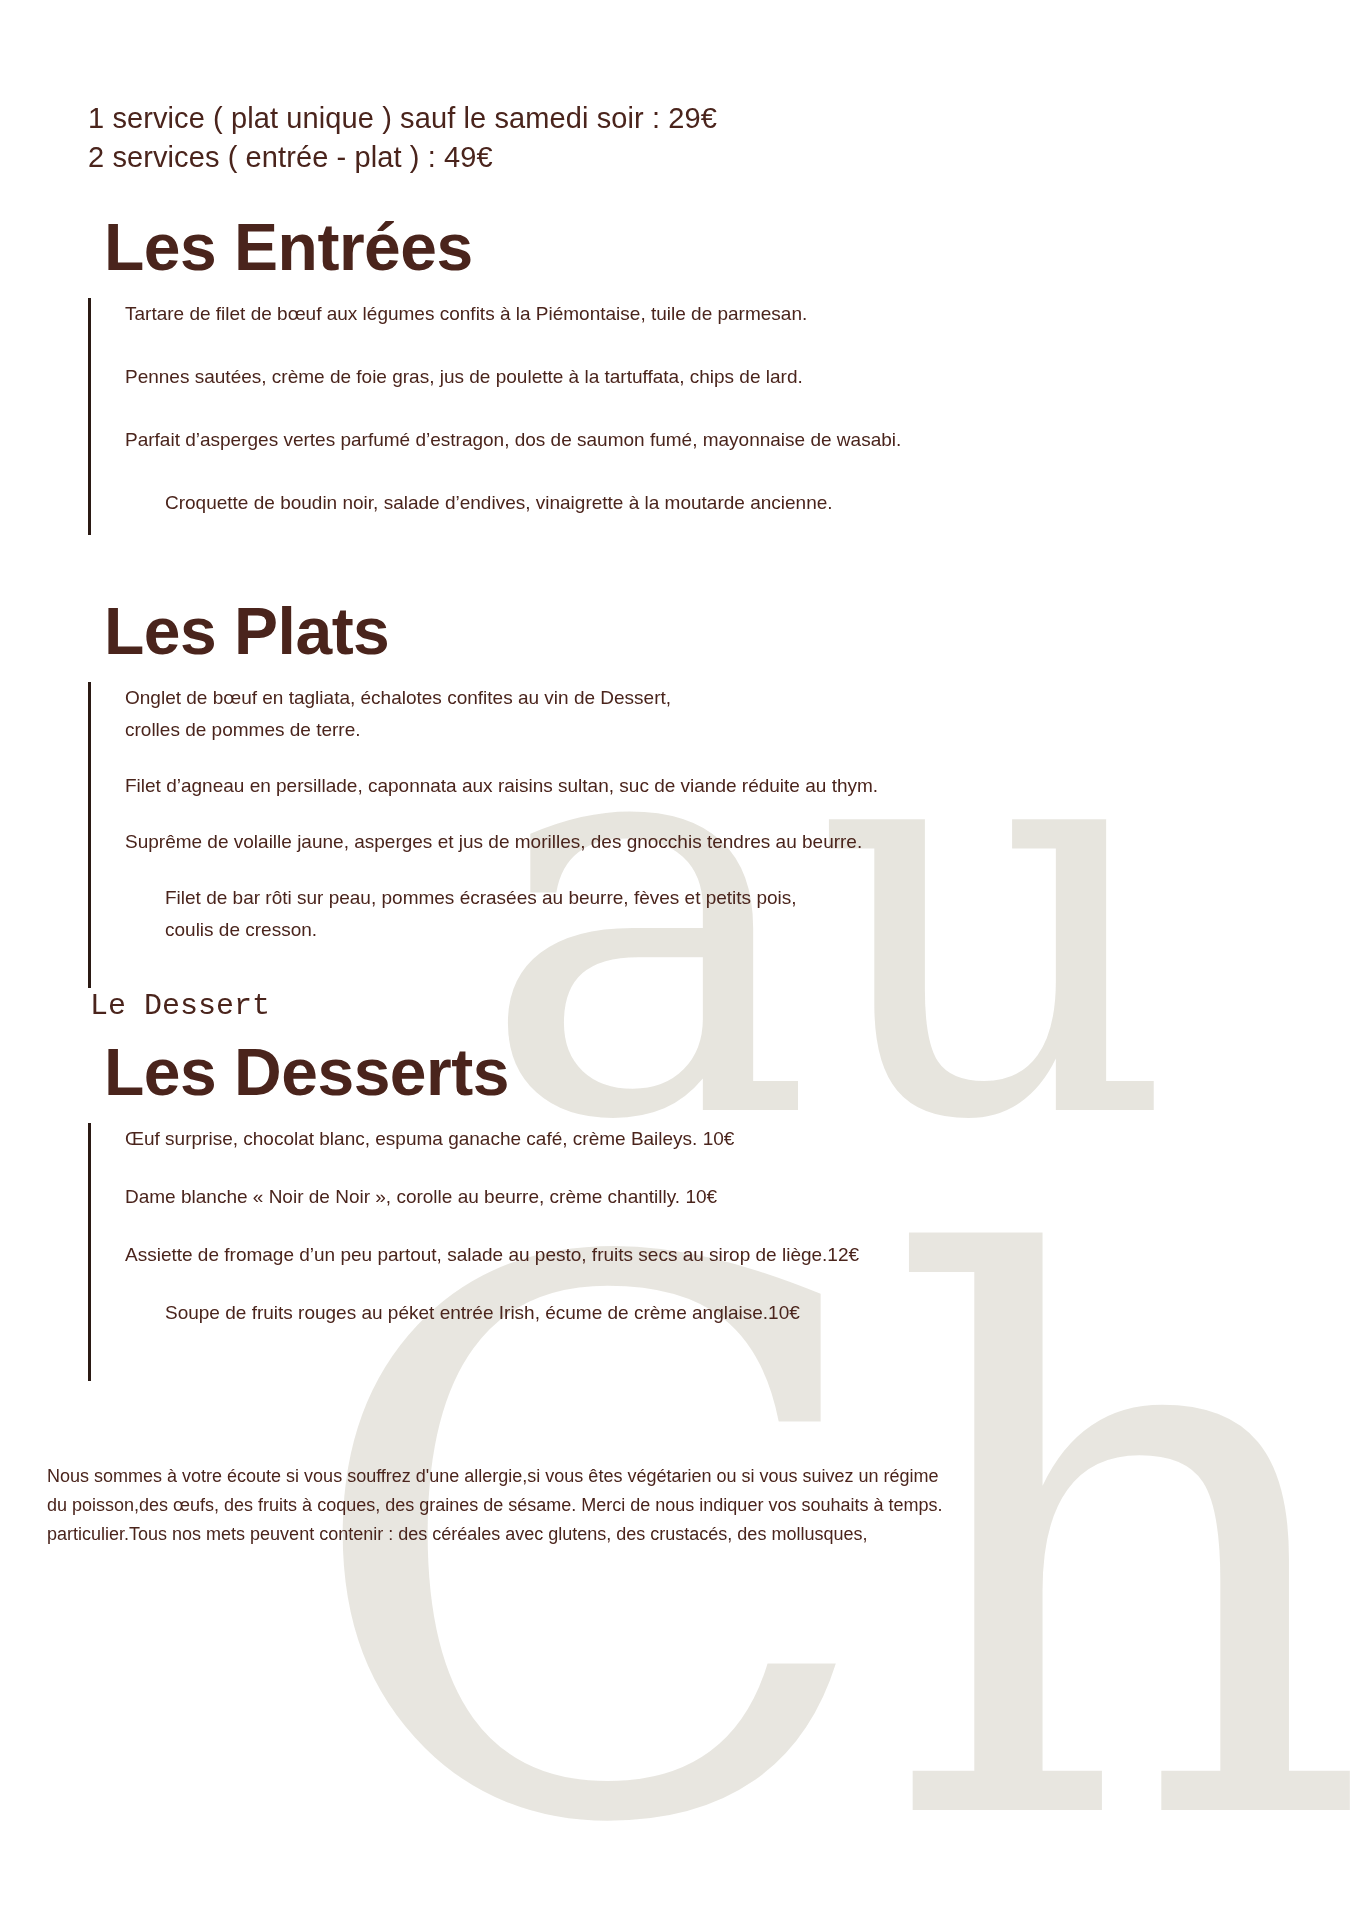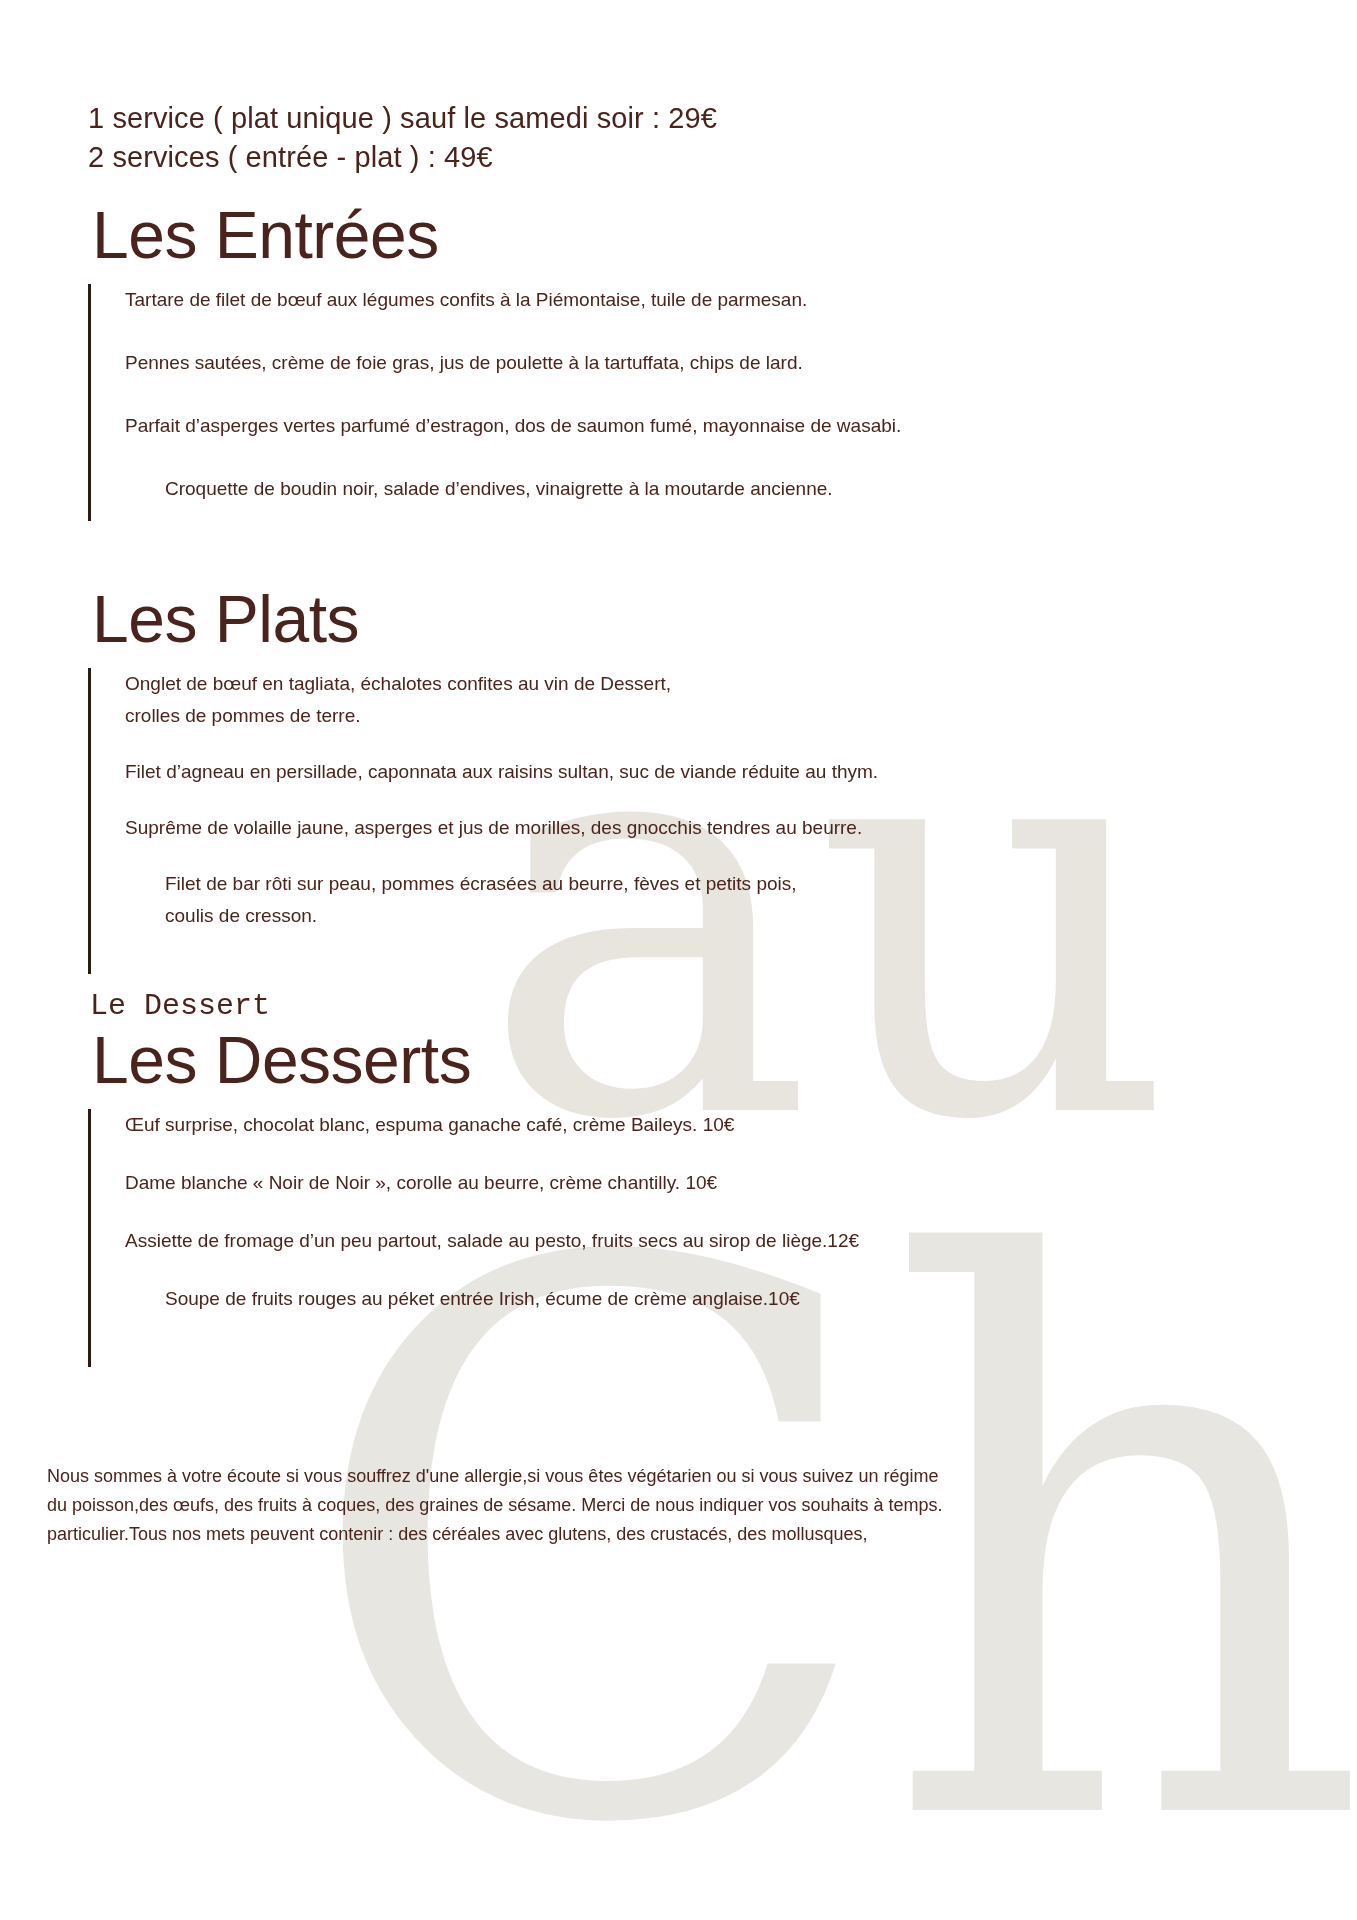--- a/index.html
+++ b/index.html
@@ -70,24 +70,24 @@
   }
 
   
   .section {
     position: absolute;
     left: 88px;
   }
   .section-title {
     font-size: 66px;
     line-height: 70px;
-    font-weight: 400;
+    font-weight: 700;
     letter-spacing: -0.5px;
     color: #4a241c;
-    margin: 4px;
+    margin: 16px;
     white-space: pre;
   }
   .section-kicker {
     font-size: 30px;
     line-height: 30px;
     color: #4a241c;
     margin: 16px 0 4px 2px;
     white-space: pre;
     font-family: Liberation Mono, monospace;
   }

